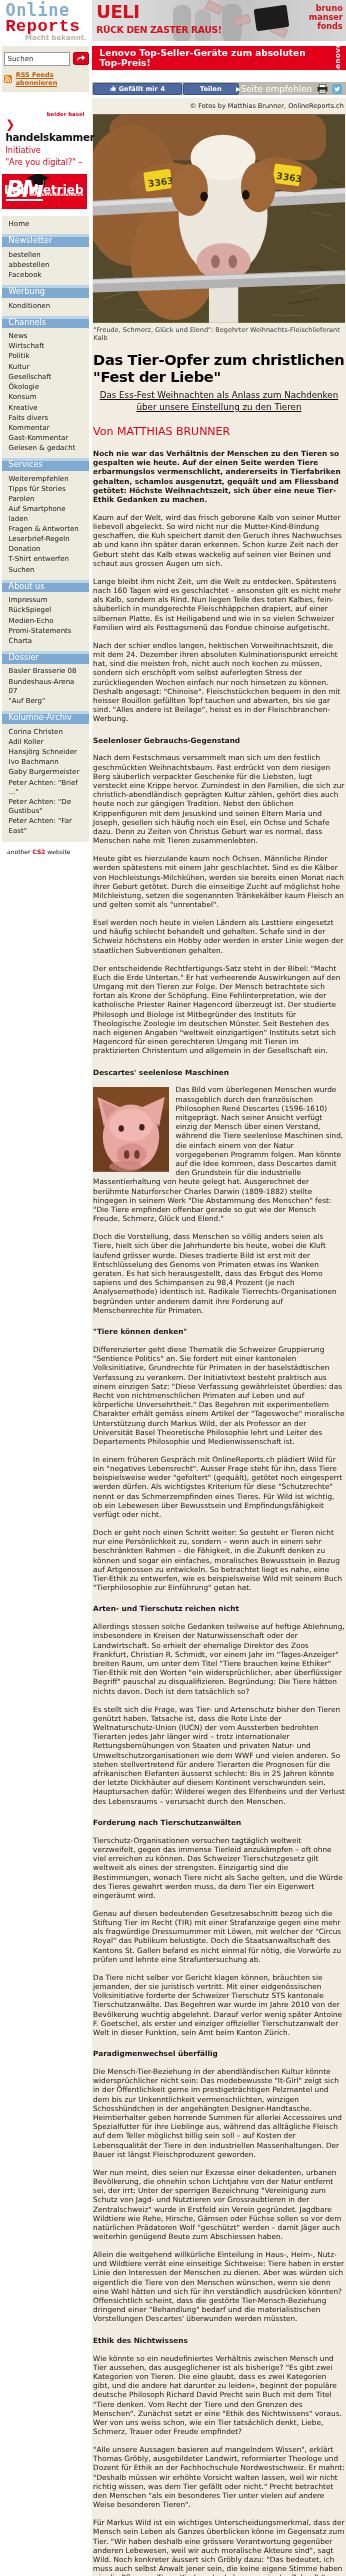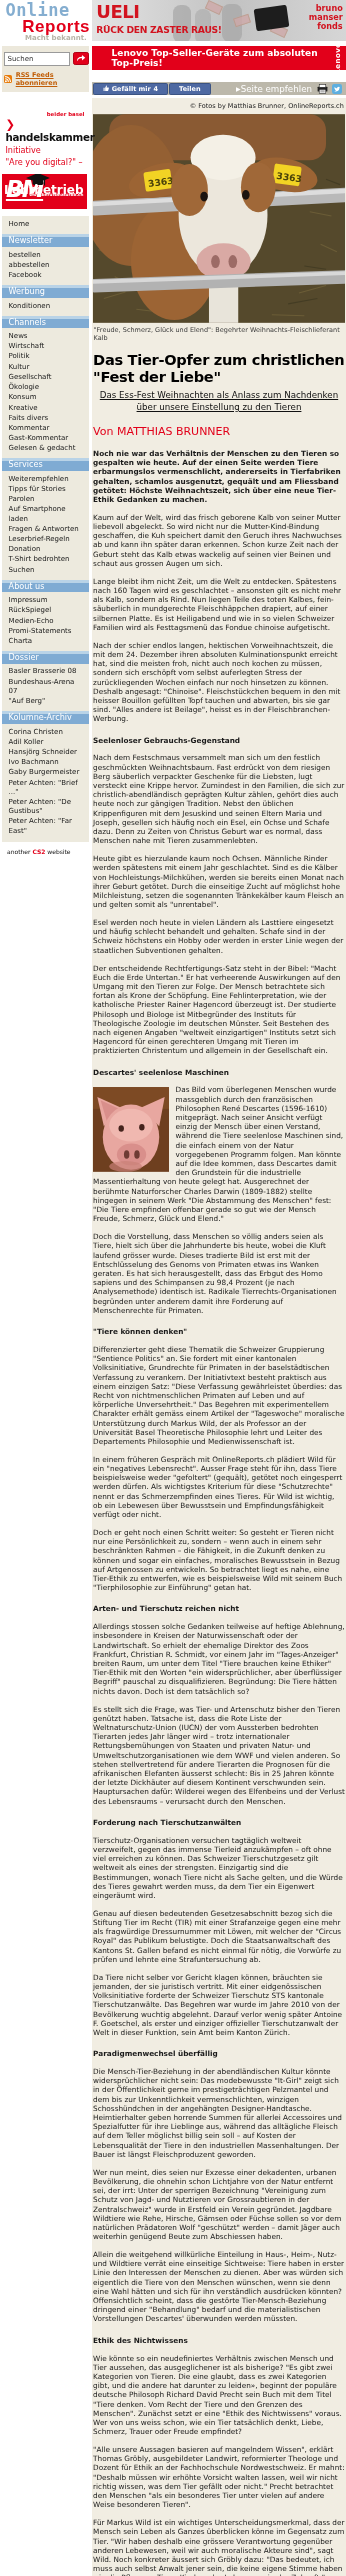--- a/index.html
+++ b/index.html
@@ -3,21 +3,21 @@
 <meta charset="utf-8">
 <style>
   html,body{margin:0;padding:0;background:#fff;}
   body{font-family:"DejaVu Sans","Liberation Sans",sans-serif;color:#1a1a1a;}
   .page{position:relative;width:346px;min-height:2576px;background:#fff;margin:0;}
 
   
   .col-left{position:absolute;left:0;top:0;width:90px;}
   .logo{padding:3.3px 0 0 5.4px;line-height:0.9;}
   .logo .l1{font-family:"DejaVu Sans Mono","Liberation Mono",monospace;font-weight:bold;font-size:17px;color:#85aed0;letter-spacing:0.5px;}
-  .logo .l2{font-family:Liberation Sans, sans-serif;font-weight:bold;font-size:17px;color:#e2001a;letter-spacing:0.5px;text-align:right;}
+  .logo .l2{font-family:Liberation Mono, monospace;font-weight:bold;font-size:17px;color:#e2001a;letter-spacing:0.5px;}
   .logo .tag{font-size:7px;font-weight:bold;color:#b7b3a6;text-align:right;padding:1.1px 3.3px 0 0;}
   .search-panel{background:#ece8db;margin:4.9px 0 0 1.6px;width:87px;padding:5.4px 0 5.4px 2.7px;box-sizing:border-box;}
   .search-row{display:flex;align-items:center;gap:3.3px;}
   .search-input{width:59px;height:12px;border:0.5px solid #9a9a9a;background:#fff;font-size:7px;color:#333;padding:0 2.2px;font-family:inherit;}
   .search-btn{width:17.4px;height:11.4px;background:#e2001a;border:0.5px solid #b00014;border-radius:2.2px;display:flex;align-items:center;justify-content:center;cursor:pointer;}
   .rss-row{display:flex;align-items:center;gap:3.3px;margin-top:5.4px;}
   .rss-sq{width:8.1px;height:8.1px;background:#e87b0a;border-radius:1.6px;display:flex;align-items:flex-end;justify-content:flex-start;}
   .rss-link{font-size:6.5px;font-weight:bold;color:#c15e08;text-decoration:underline;cursor:pointer;}
   .sponsor{padding:18.4px 0 0 5.4px;}
   .sp-small{font-size:5.4px;font-weight:bold;color:#e2001a;text-align:right;width:79px;}
@@ -38,24 +38,24 @@
   
   .col-main{margin-left:92px;width:254px;}
   .ueli{height:41px;background:linear-gradient(90deg,#e3e3e3,#c2c2c2 55%,#d6d6d6);position:relative;overflow:hidden;cursor:pointer;}
   .ueli .sil{position:absolute;background:#9a9a9a;opacity:.55;}
   .ueli-t1{position:absolute;left:4.3px;top:1.1px;font-size:18px;font-weight:bold;color:#d2131f;letter-spacing:-0.5px;}
   .ueli-t2{position:absolute;left:4.3px;top:24px;font-size:9.2px;font-weight:bold;color:#d2131f;letter-spacing:-0.3px;}
   .ueli-brand{position:absolute;right:3.3px;top:4.3px;font-size:8.1px;font-weight:bold;color:#d2131f;text-align:right;line-height:1.1;}
   .bill{position:absolute;width:14px;height:7px;background:#cfa9a9;border:0.5px solid #b98;transform:rotate(25deg);opacity:.8;}
   .case{position:absolute;width:33px;height:22px;background:#1d1d1d;border-radius:2.2px;top:6.5px;left:163px;transform:rotate(-8deg);}
   .lenovo{height:24px;background:#e2001a;margin-top:5.4px;position:relative;display:flex;align-items:center;cursor:pointer;}
-  .lenovo-text{color:#fff;font-weight:bold;font-size:9px;padding-left:7.6px;width:217px;margin-left:12px;}
+  .lenovo-text{color:#fff;font-weight:bold;font-size:9px;padding-left:7.6px;width:217px;}
   .lenovo-brand{position:absolute;right:1.1px;top:1.1px;bottom:1.1px;width:14px;display:flex;align-items:center;justify-content:center;color:#fff;font-weight:bold;font-size:7px;writing-mode:vertical-rl;transform:rotate(180deg);letter-spacing:0.5px;}
   .social{height:13px;background:#bcb8ab;margin-top:12px;display:flex;align-items:center;position:relative;}
-  .fb-btn{background:#4e69a2;border:0.5px solid #3b5382;border-radius:1.6px;color:#fff;font-size:6.5px;font-weight:bold;height:10.3px;display:flex;align-items:center;padding:0 9px;margin-left:1.1px;cursor:pointer;gap:2.7px;}
+  .fb-btn{background:#4e69a2;border:0.5px solid #3b5382;border-radius:1.6px;color:#fff;font-size:6.5px;font-weight:bold;height:10.3px;display:flex;align-items:center;padding:0 16px;margin-left:1.1px;cursor:pointer;gap:2.7px;}
   .rec{position:absolute;right:34px;color:#fff;font-size:8.7px;cursor:pointer;}
   .rec .tri{font-size:6px;vertical-align:1.1px;}
   .ic-print{position:absolute;right:18.4px;top:1.6px;cursor:pointer;}
   .ic-tw{position:absolute;right:4.3px;top:1.6px;width:9.8px;height:9.8px;background:#5eafe0;border-radius:2.2px;display:flex;align-items:center;justify-content:center;cursor:pointer;}
   .beige{background:#f1ede2;margin-top:2.2px;padding:0 1.1px 16.3px 1.1px;}
   .credit-line{font-size:6.5px;color:#222;text-align:right;padding:4.3px 1.1px 3.8px 0;}
   .cow-wrap{width:252px;height:209px;display:block;}
   .caption{font-size:6.5px;color:#3c3c3c;padding:3.8px 0 0 0.5px;}
   h1.title{font-size:14.6px;line-height:1.12;margin:9.8px 0 5.4px 0;color:#000;letter-spacing:-0.3px;}
   .subtitle{font-size:8.7px;line-height:1.3;text-decoration:underline;color:#111;cursor:pointer;margin:0 0 12px 0;display:block;text-align:center;}
@@ -139,21 +139,21 @@
           <div class="nav-item">Gast-Kommentar</div>
           <div class="nav-item">Gelesen &amp; gedacht</div>
           <div class="nav-head">Services</div>
           <div class="nav-item">Weiterempfehlen</div>
           <div class="nav-item">Tipps für Stories</div>
           <div class="nav-item">Parolen</div>
           <div class="nav-item">Auf Smartphone laden</div>
           <div class="nav-item">Fragen &amp; Antworten</div>
           <div class="nav-item">Leserbrief-Regeln</div>
           <div class="nav-item">Donation</div>
-          <div class="nav-item">T-Shirt bedrohten</div>
+          <div class="nav-item">T-Shirt entwerfen</div>
           <div class="nav-item">Suchen</div>
           <div class="nav-head">About us</div>
           <div class="nav-item">Impressum</div>
           <div class="nav-item">RückSpiegel</div>
           <div class="nav-item">Medien-Echo</div>
           <div class="nav-item">Promi-Statements</div>
           <div class="nav-item">Charta</div>
           <div class="nav-head">Dossier</div>
           <div class="nav-item">Basler Brasserie 08</div>
           <div class="nav-item">Bundeshaus-Arena 07</div>

